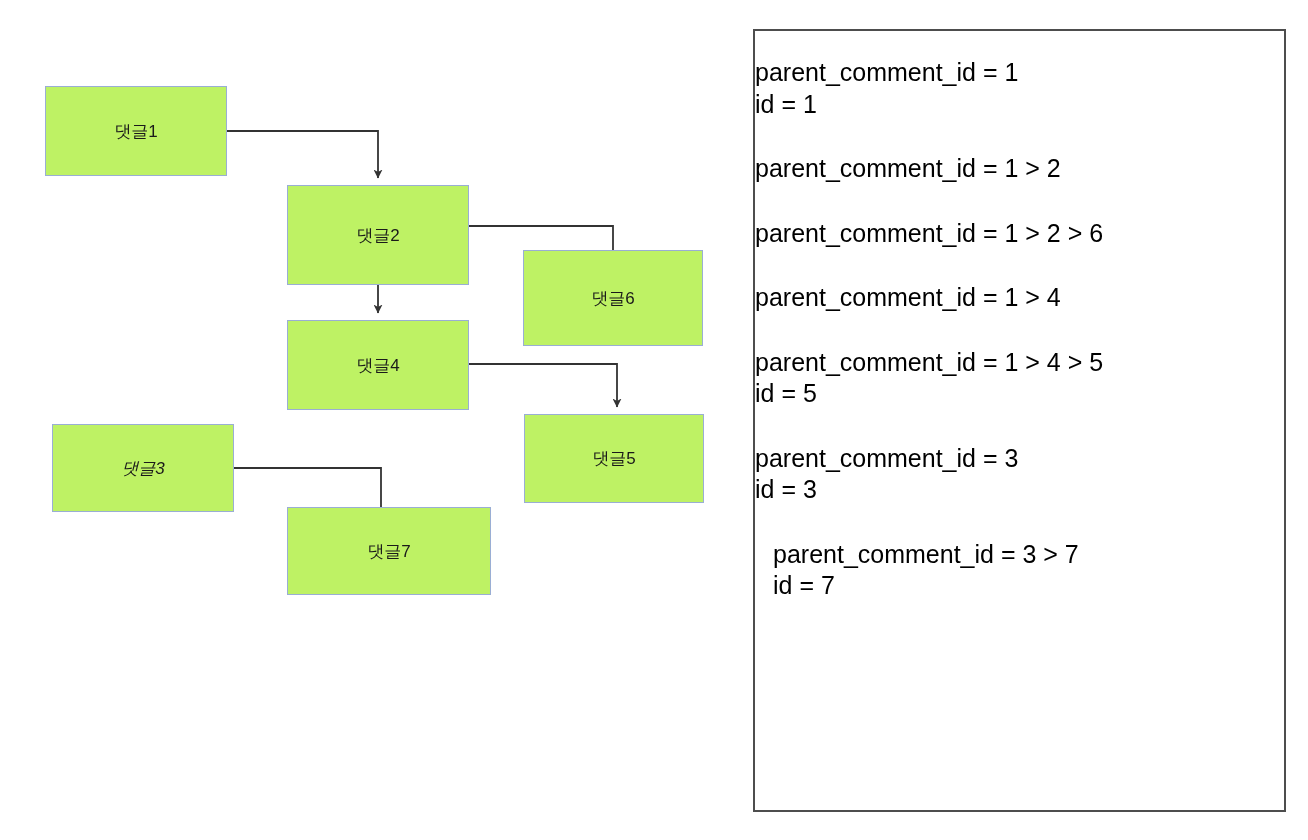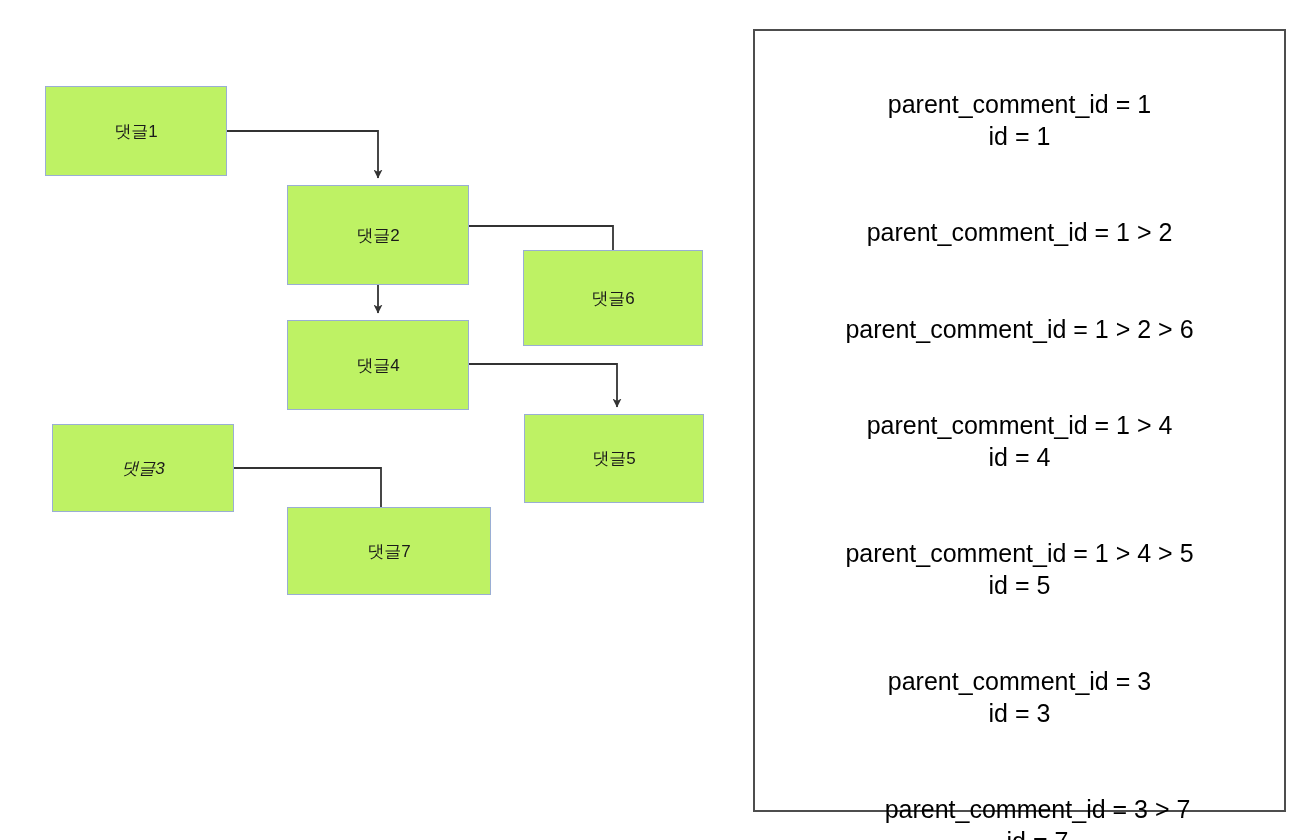--- a/index.html
+++ b/index.html
@@ -57,23 +57,22 @@
     border: 2px solid #4d4d4d;
     background: #ffffff;
     display: flex;
     flex-direction: column;
     align-items: center;
     justify-content: flex-start;
     padding-top: 26px;
   }
   .info-entry {
     width: 100%;
-    text-align: center;
+    text-align: left;
     margin-bottom: 33px;
-    margin-top: 32px;
   }
   .info-entry:last-child { margin-bottom: 0; padding-left: 36px; }
   .info-line {
     font-family: "Liberation Sans", sans-serif;
     font-size: 25px;
     color: #000000;
     line-height: 1.26;
     white-space: nowrap;
   }
 </style>
@@ -138,21 +137,20 @@
     <div class="info-entry">
       <div class="info-line">parent_comment_id = 1 &gt; 2</div>
     </div>
 
     <div class="info-entry">
       <div class="info-line">parent_comment_id = 1 &gt; 2 &gt; 6</div>
     </div>
 
     <div class="info-entry">
       <div class="info-line">parent_comment_id = 1 &gt; 4</div>
-      <div class="info-line">id = 4</div>
     </div>
 
     <div class="info-entry">
       <div class="info-line">parent_comment_id = 1 &gt; 4 &gt; 5</div>
       <div class="info-line">id = 5</div>
     </div>
 
     <div class="info-entry">
       <div class="info-line">parent_comment_id = 3</div>
       <div class="info-line">id = 3</div>

